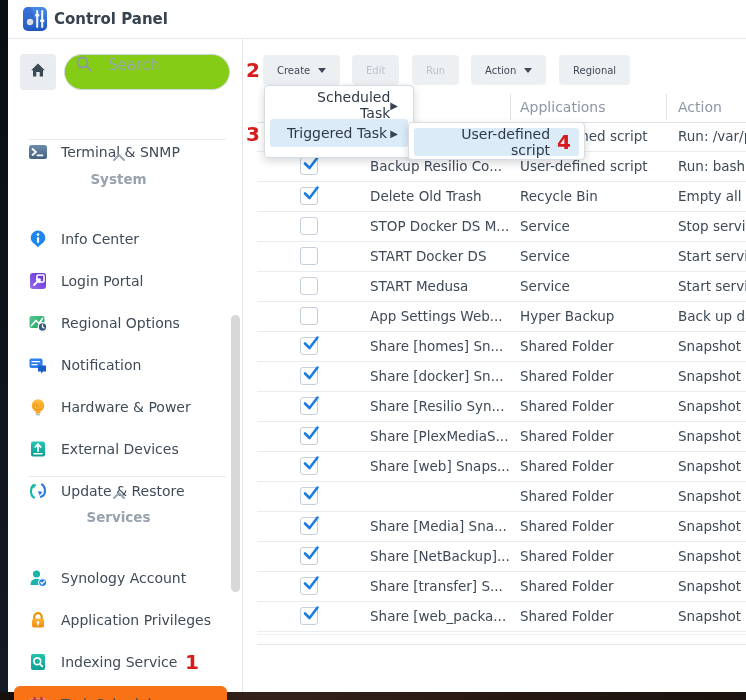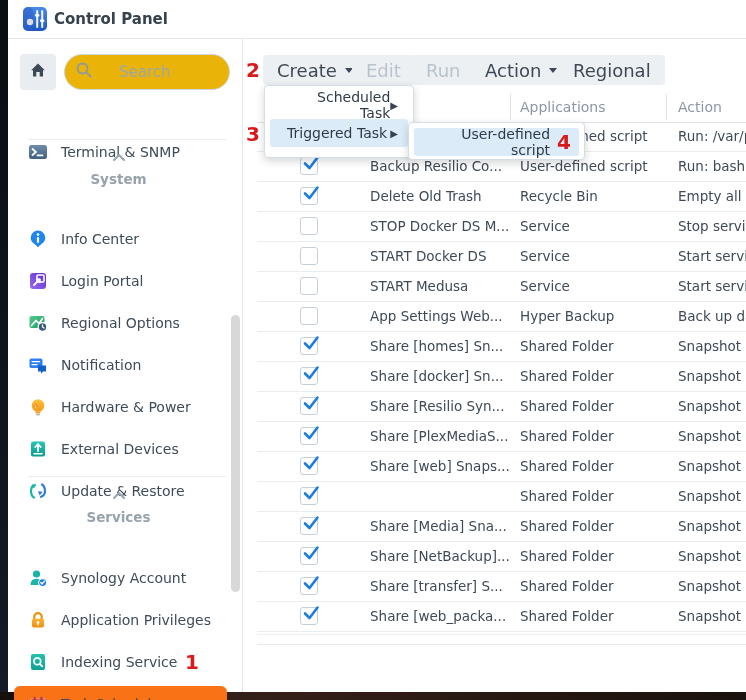--- a/index.html
+++ b/index.html
@@ -15,36 +15,36 @@
   #window{left:8px;top:0;width:738px;height:692px;background:#fff;}
   
   #titlebar{left:8px;top:0;width:738px;height:38px;background:#fff;border-bottom:1px solid #e4e8ec;}
   #cp-icon{left:22px;top:6px;width:26px;height:26px;}
   #win-title{left:54px;top:0;height:38px;line-height:38px;font-size:15px;font-weight:bold;color:#36424e;}
   
   #sidebar{left:8px;top:39px;width:235px;height:653px;background:#fff;border-right:1px solid #e3e7eb;box-sizing:border-box;}
   #home-btn{left:20px;top:54px;width:36px;height:36px;background:#e9edf2;border-radius:4px;
             display:flex;align-items:center;justify-content:center;}
   #search-box{left:64px;top:54px;width:166px;height:36px;border:1px solid #ccd4dc;border-radius:18px;
-              background:#eab308;box-sizing:border-box;display:flex;align-items:center;padding:0 10px;gap:24px;}
+              background:#84cc16;box-sizing:border-box;display:flex;align-items:flex-start;padding:0 10px;gap:13px;}
   #search-box input{border:none;outline:none;width:110px;font-size:15px;color:#5a6570;
                     font-family:"DejaVu Sans","Liberation Sans",sans-serif;background:transparent;}
   #search-box input::placeholder{color:#9ba6b1;}
   .side-item{left:14px;width:213px;height:36px;display:flex;align-items:center;gap:13px;
              padding-left:14px;box-sizing:border-box;font-size:14px;color:#3f4b57;border-radius:6px;margin-top:43px;}
   .side-item .lbl{white-space:nowrap;}
   .side-item.selected{background:#f97316;}
   .side-sect{left:9px;width:200px;height:22px;display:flex;align-items:center;gap:6px;
              padding-left:19px;box-sizing:border-box;font-size:13.5px;font-weight:bold;color:#98a2ae;flex-direction:column;}
   .side-div{left:28px;width:198px;height:0;border-top:1px solid #e8ebef;}
   #side-scrollthumb{left:231px;top:315px;width:9px;height:277px;background:#d8d8d8;border-radius:5px;}
   .icon20{width:20px;height:20px;flex:0 0 20px;display:inline-block;}
   
   .tbtn{top:55px;height:30px;background:#edf0f3;border:none;border-radius:4px;
-        font-family:"DejaVu Sans","Liberation Sans",sans-serif;font-size:18px;color:#3f4956;
+        font-family:"DejaVu Sans","Liberation Sans",sans-serif;font-size:10px;color:#3f4956;
         display:flex;align-items:center;justify-content:center;gap:8px;box-sizing:border-box;padding:0 14px;}
   .tbtn.disabled{color:#b9c3cd;}
   .caret{width:0;height:0;border-left:4px solid transparent;border-right:4px solid transparent;
          border-top:5px solid #3f4956;}
   
   #thead{left:257px;top:92px;width:489px;height:30px;border-bottom:1px solid #dfe3e8;font-size:14px;color:#8d97a3;}
   #thead .hcell{position:absolute;top:0;height:30px;line-height:30px;white-space:nowrap;}
   #thead .hdiv{position:absolute;top:2px;height:26px;width:0;border-left:1px solid #dfe3e8;}
   #rows{left:257px;top:122px;width:489px;}
   .trow{position:relative;height:29px;border-bottom:1px solid #e9edf1;font-size:13.5px;color:#3f4a56;}

